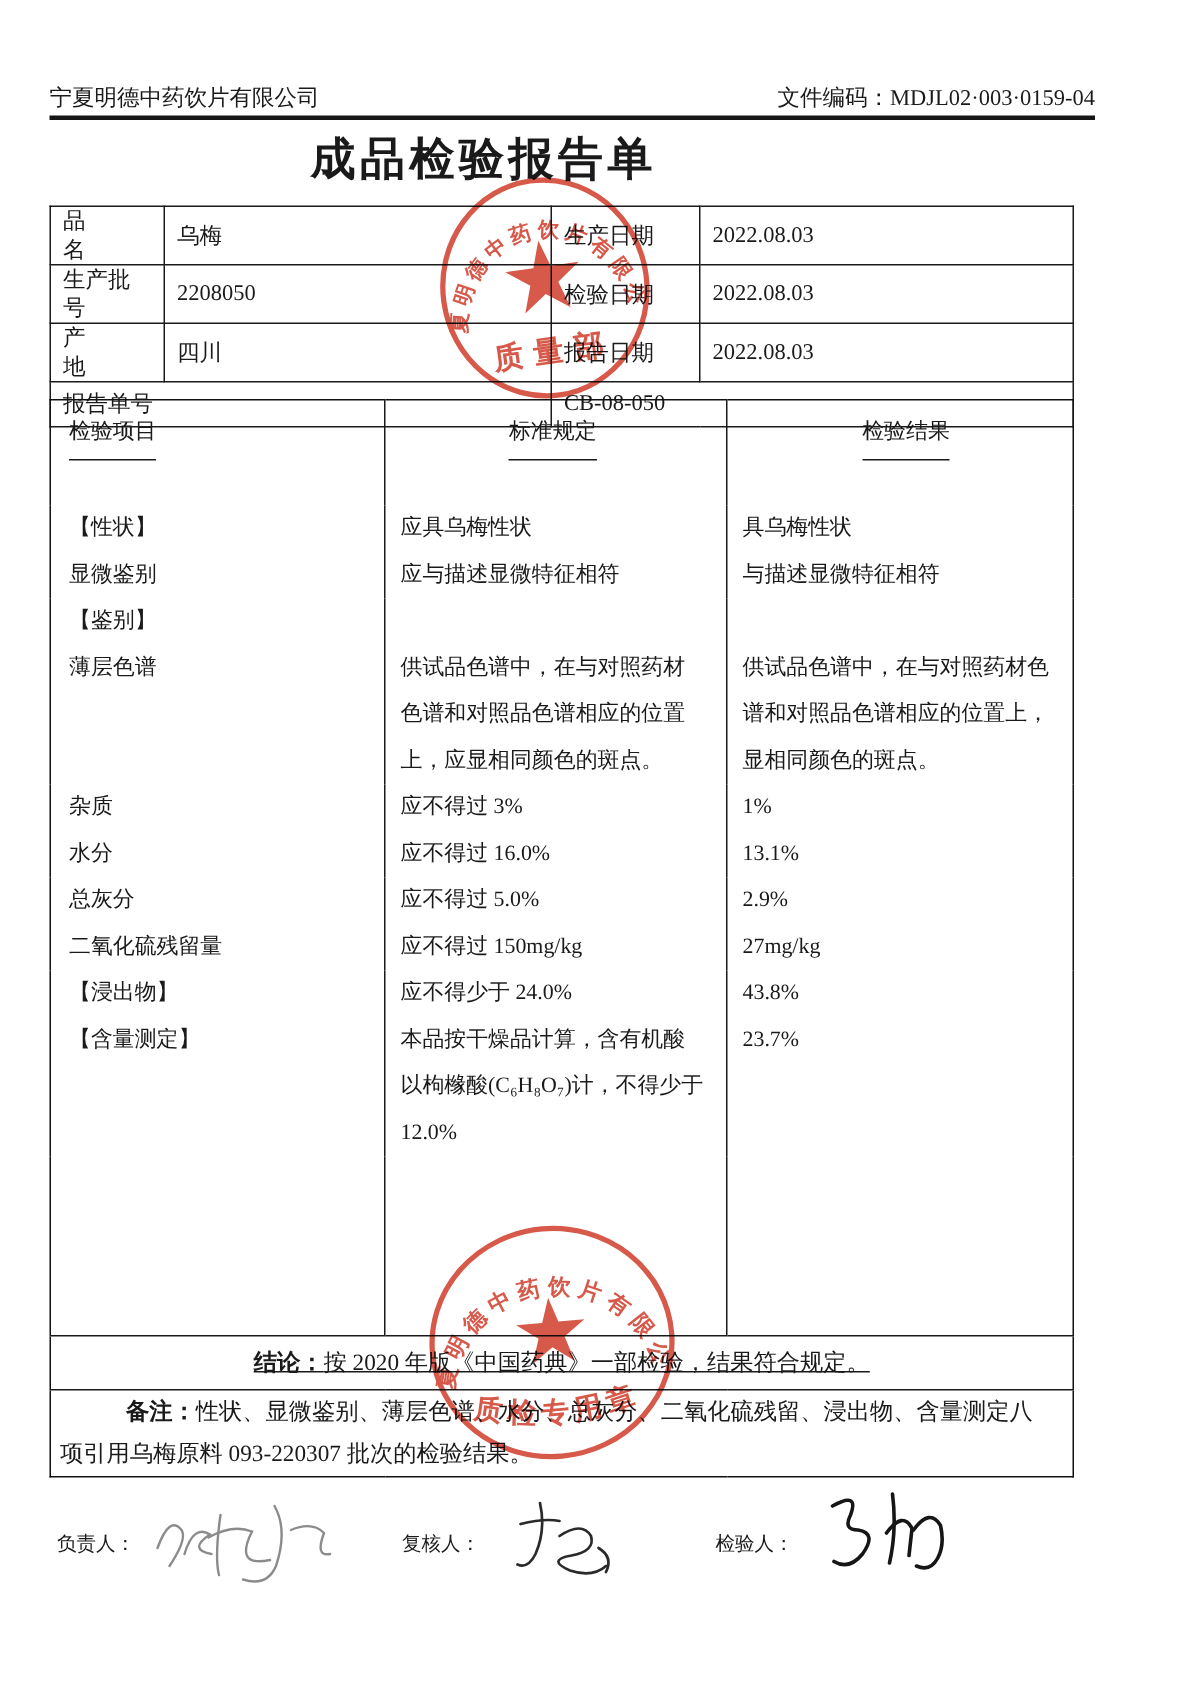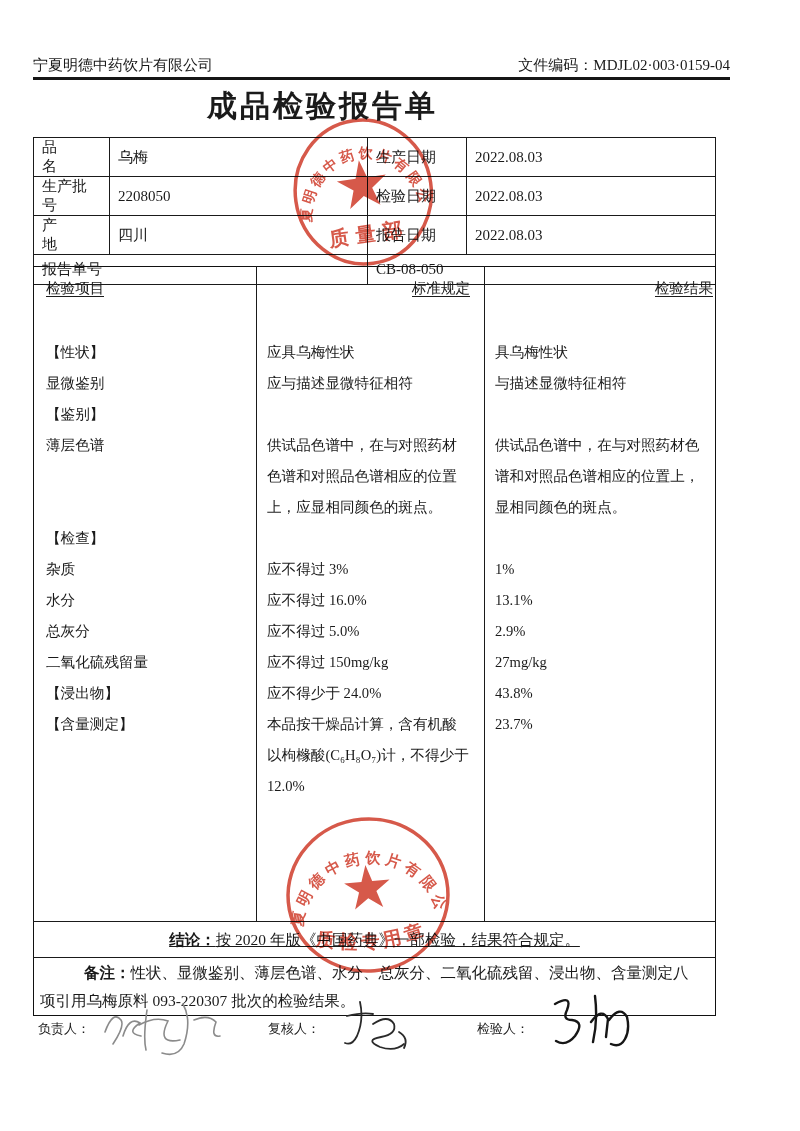--- a/index.html
+++ b/index.html
@@ -34,22 +34,22 @@
   .main-table {
     position:absolute; top:266px; left:33px; width:682px;
     font-size:14.6px; border:1.5px solid #111;
   }
   .main-table td { vertical-align:top; line-height:31px; padding:0 2px 0 10px; }
   .main-table td.c2, .main-table td.c3 { border-left:1px solid #1a1a1a; }
   .main-table td.c1 { padding-left:12px; }
   .main-table td.c2 { padding-right:14px; }
   .main-table tr.hdr { height:70px; }
   .main-table tr.hdr td { padding-top:11px; line-height:20px; }
-  .main-table tr.hdr .c2, .main-table tr.hdr .c3 { text-align:right; }
-  .main-table .uline { border-bottom:1px solid #1a1a1a; padding-bottom:0; }
+  .main-table tr.hdr .c2, .main-table tr.hdr .c3 { text-align:center; }
+  .main-table .uline { border-bottom:1px solid #1a1a1a; padding-bottom:10px; }
   .main-table tr.r1 { height:31px; }
   .main-table tr.r3l { height:93px; }
   .main-table tr.r2l { height:62px; }
   .main-table tr.fill { height:120px; }
   .main-table tr.concl td, .main-table tr.remark td { border-top:1px solid #1a1a1a; }
   .main-table tr.concl { height:36px; }
   .main-table tr.concl td { text-align:center; line-height:35px; padding:0; font-size:15.5px;text-decoration:underline; }
   .main-table tr.remark { height:57px; }
   .main-table tr.remark td { line-height:28px; padding:1px 16px 0 6px; font-size:15.5px; }
   .main-table tr.remark p { text-indent:44px; }
@@ -133,25 +133,20 @@
   </tr>
   <tr class="r1">
     <td class="c1">【鉴别】</td>
     <td class="c2"></td>
     <td class="c3"></td>
   </tr>
   <tr class="r3l">
     <td class="c1">薄层色谱</td>
     <td class="c2">供试品色谱中，在与对照药材色谱和对照品色谱相应的位置上，应显相同颜色的斑点。</td>
     <td class="c3">供试品色谱中，在与对照药材色谱和对照品色谱相应的位置上，显相同颜色的斑点。</td>
-  </tr>
-  <tr class="r1">
-    <td class="c1">【检查】</td>
-    <td class="c2"></td>
-    <td class="c3"></td>
   </tr>
   <tr class="r1">
     <td class="c1">杂质</td>
     <td class="c2">应不得过 3%</td>
     <td class="c3">1%</td>
   </tr>
   <tr class="r1">
     <td class="c1">水分</td>
     <td class="c2">应不得过 16.0%</td>
     <td class="c3">13.1%</td>

